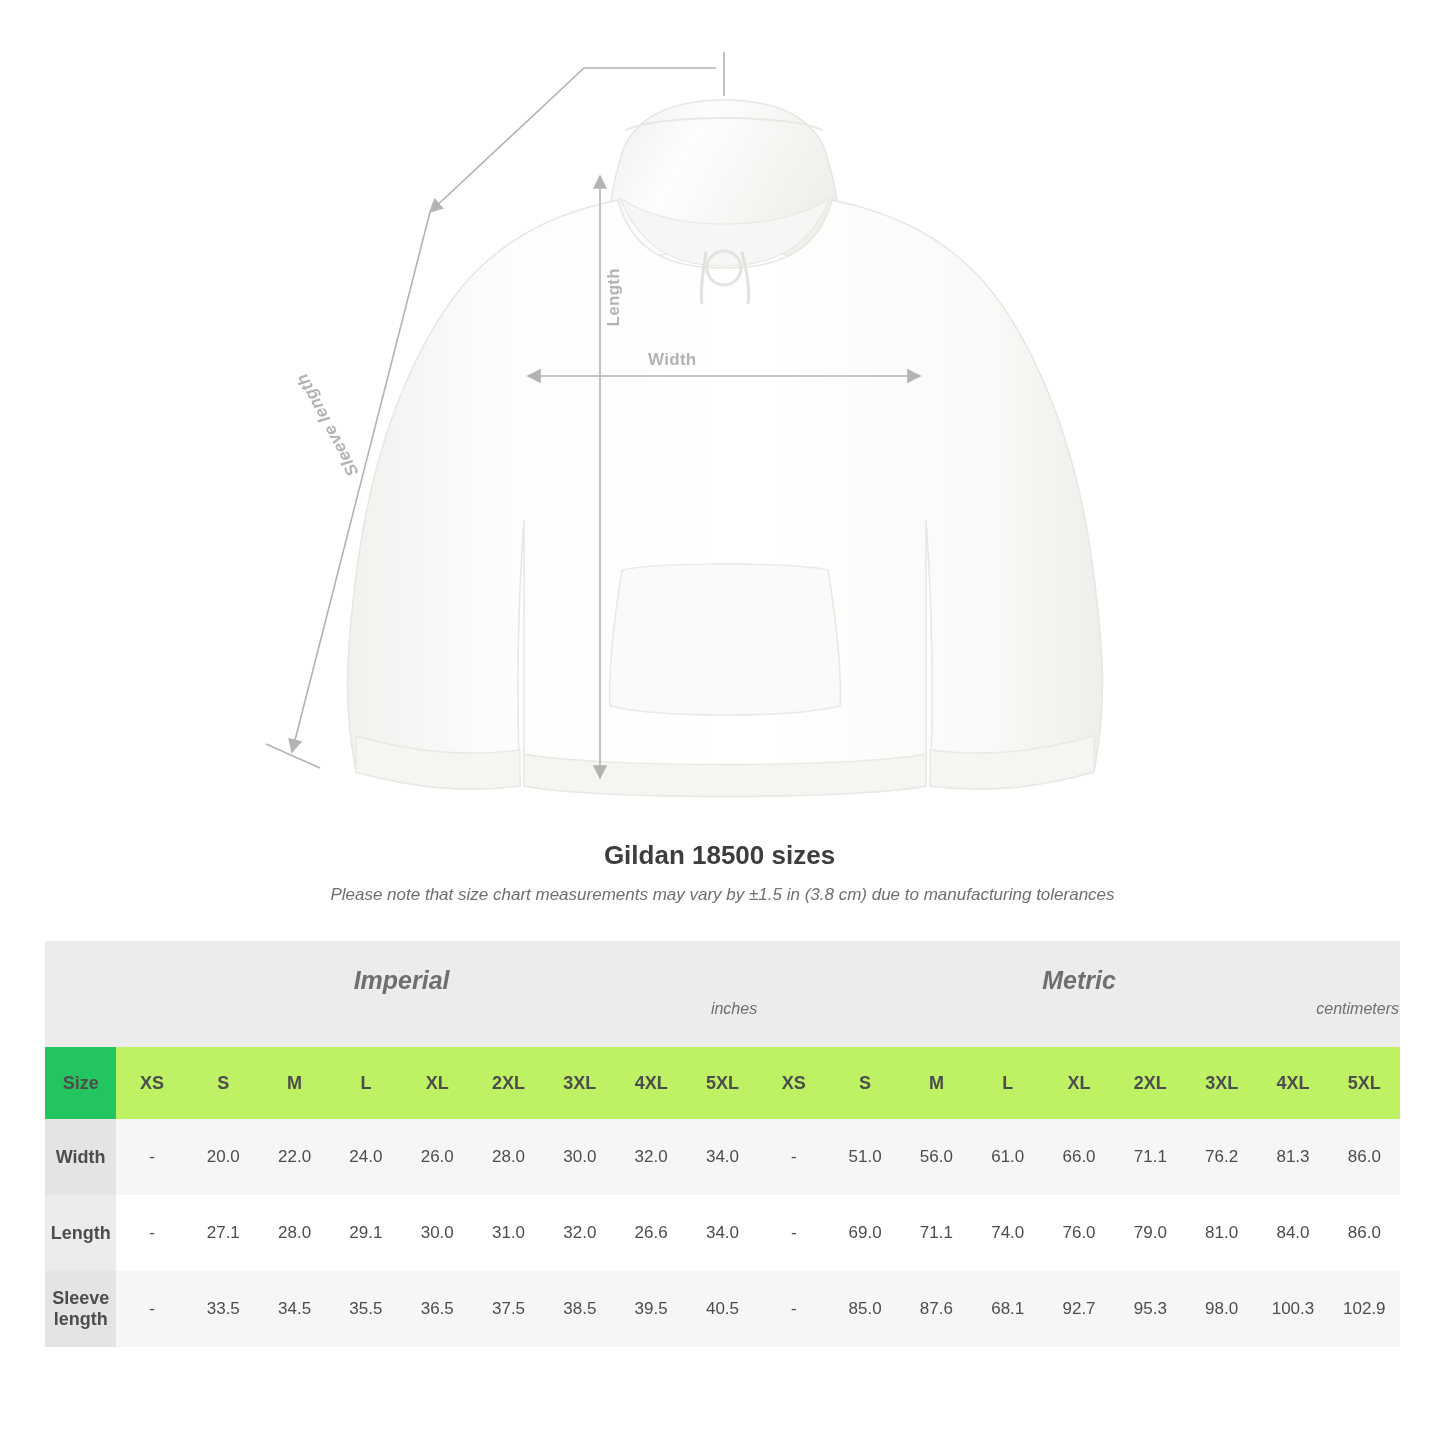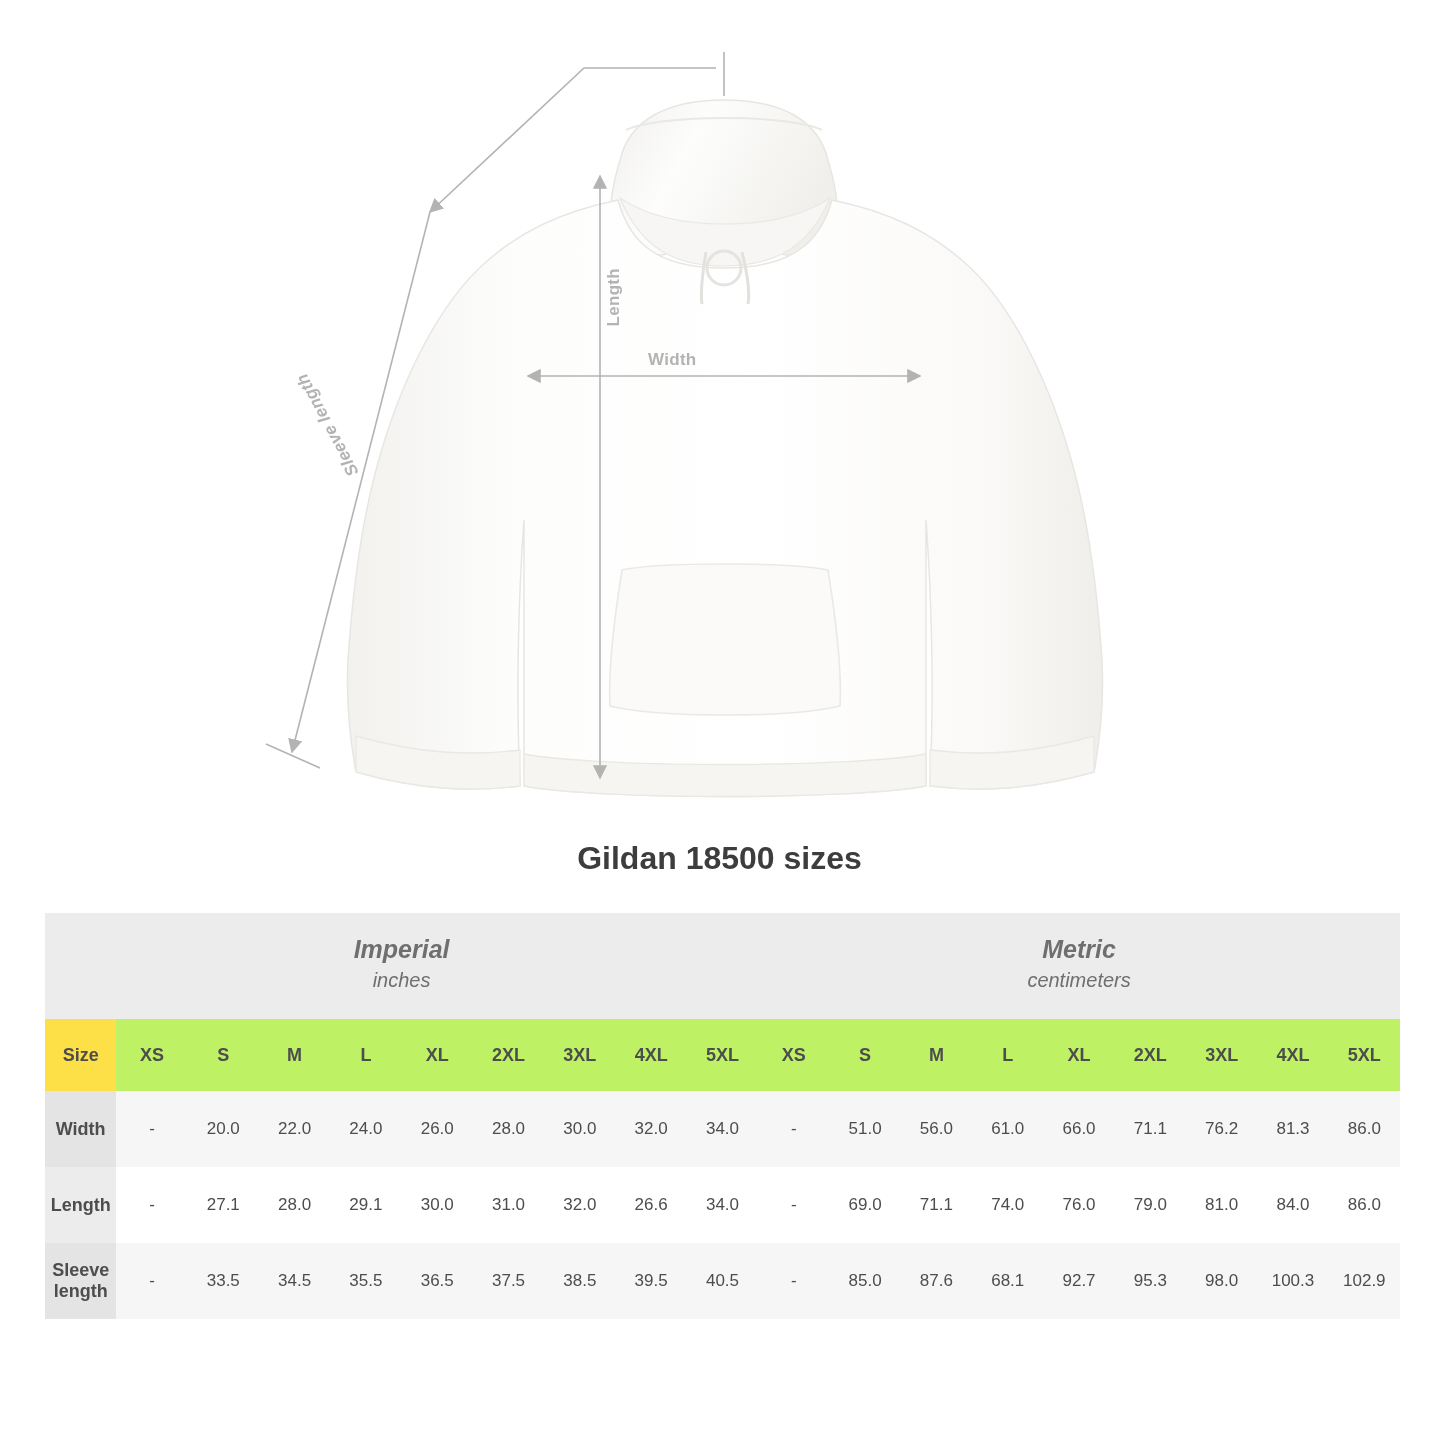--- a/index.html
+++ b/index.html
@@ -56,21 +56,21 @@
     transform-origin: center;
     font-style: italic;
   }
 
   
   .title-block {
     text-align: center;
     margin-top: 10px;
   }
   .chart-title {
-    font-size: 32px;
+    font-size: 26px;
     font-weight: bold;
     color: #3d3d3d;
     margin: 0 6px 14px 0;
   }
   .chart-note {
     font-size: 17px;
     font-style: italic;
     color: #6f6f6f;
     margin: 0;
   }
@@ -96,34 +96,35 @@
     background: #ececec;
   }
   .unit-head .unit-name {
     font-size: 25px;
     font-style: italic;
     font-weight: bold;
     color: #6f6f6f;
     line-height: 1.15;
   }
   .unit-head .unit-sub {
-    font-size: 20px;
+    font-size: 16px;
     font-style: italic;
     color: #6f6f6f;
     line-height: 1.7;
+    text-align: right;
   }
   tr.row-head td {
     height: 70px;
     font-weight: bold;
     font-size: 18px;
     color: #4d4d4d;
     background: #bef264;
   }
   tr.row-head td.size-corner {
-    background: #fde047;
+    background: #22c55e;
   }
   tr.row-data td {
     height: 74px;
     background: #ffffff;
   }
   tr.row-data td.rowlabel {
     font-weight: bold;
     background: #ececec;
     font-size: 18px;
   }
@@ -227,20 +228,21 @@
       </g>
     </svg>
 
     <span class="dim-label width-label">Width</span>
     <span class="dim-label length-label">Length</span>
     <span class="dim-label sleeve-label">Sleeve length</span>
   </div>
 
   <div class="title-block">
     <h1 class="chart-title">Gildan 18500 sizes</h1>
+    <p class="chart-note">Please note that size chart measurements may vary by ±1.5 in (3.8 cm) due to manufacturing tolerances</p>
   </div>
 
   <div class="table-wrap">
     <table class="size-table">
       <tbody>
         <tr>
           <td class="unit-head" colspan="10">
             <div class="unit-name">Imperial</div>
             <div class="unit-sub">inches</div>
           </td>

